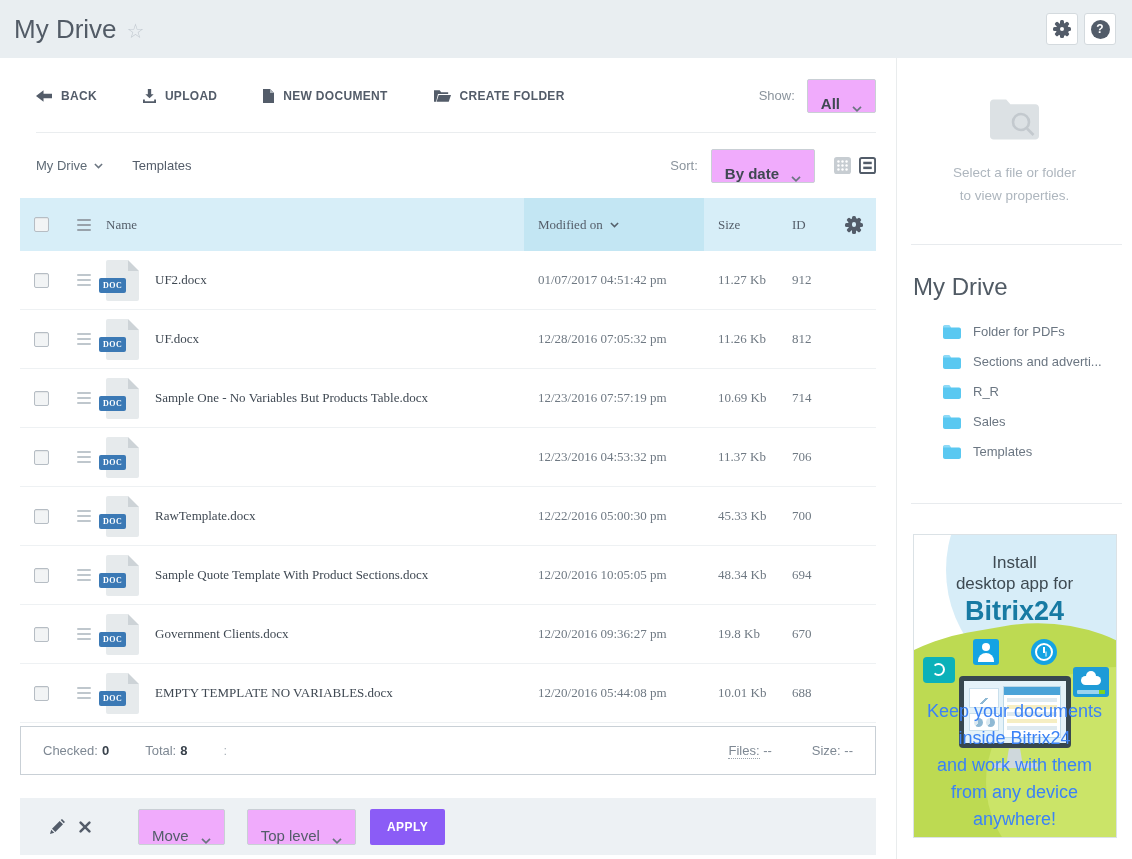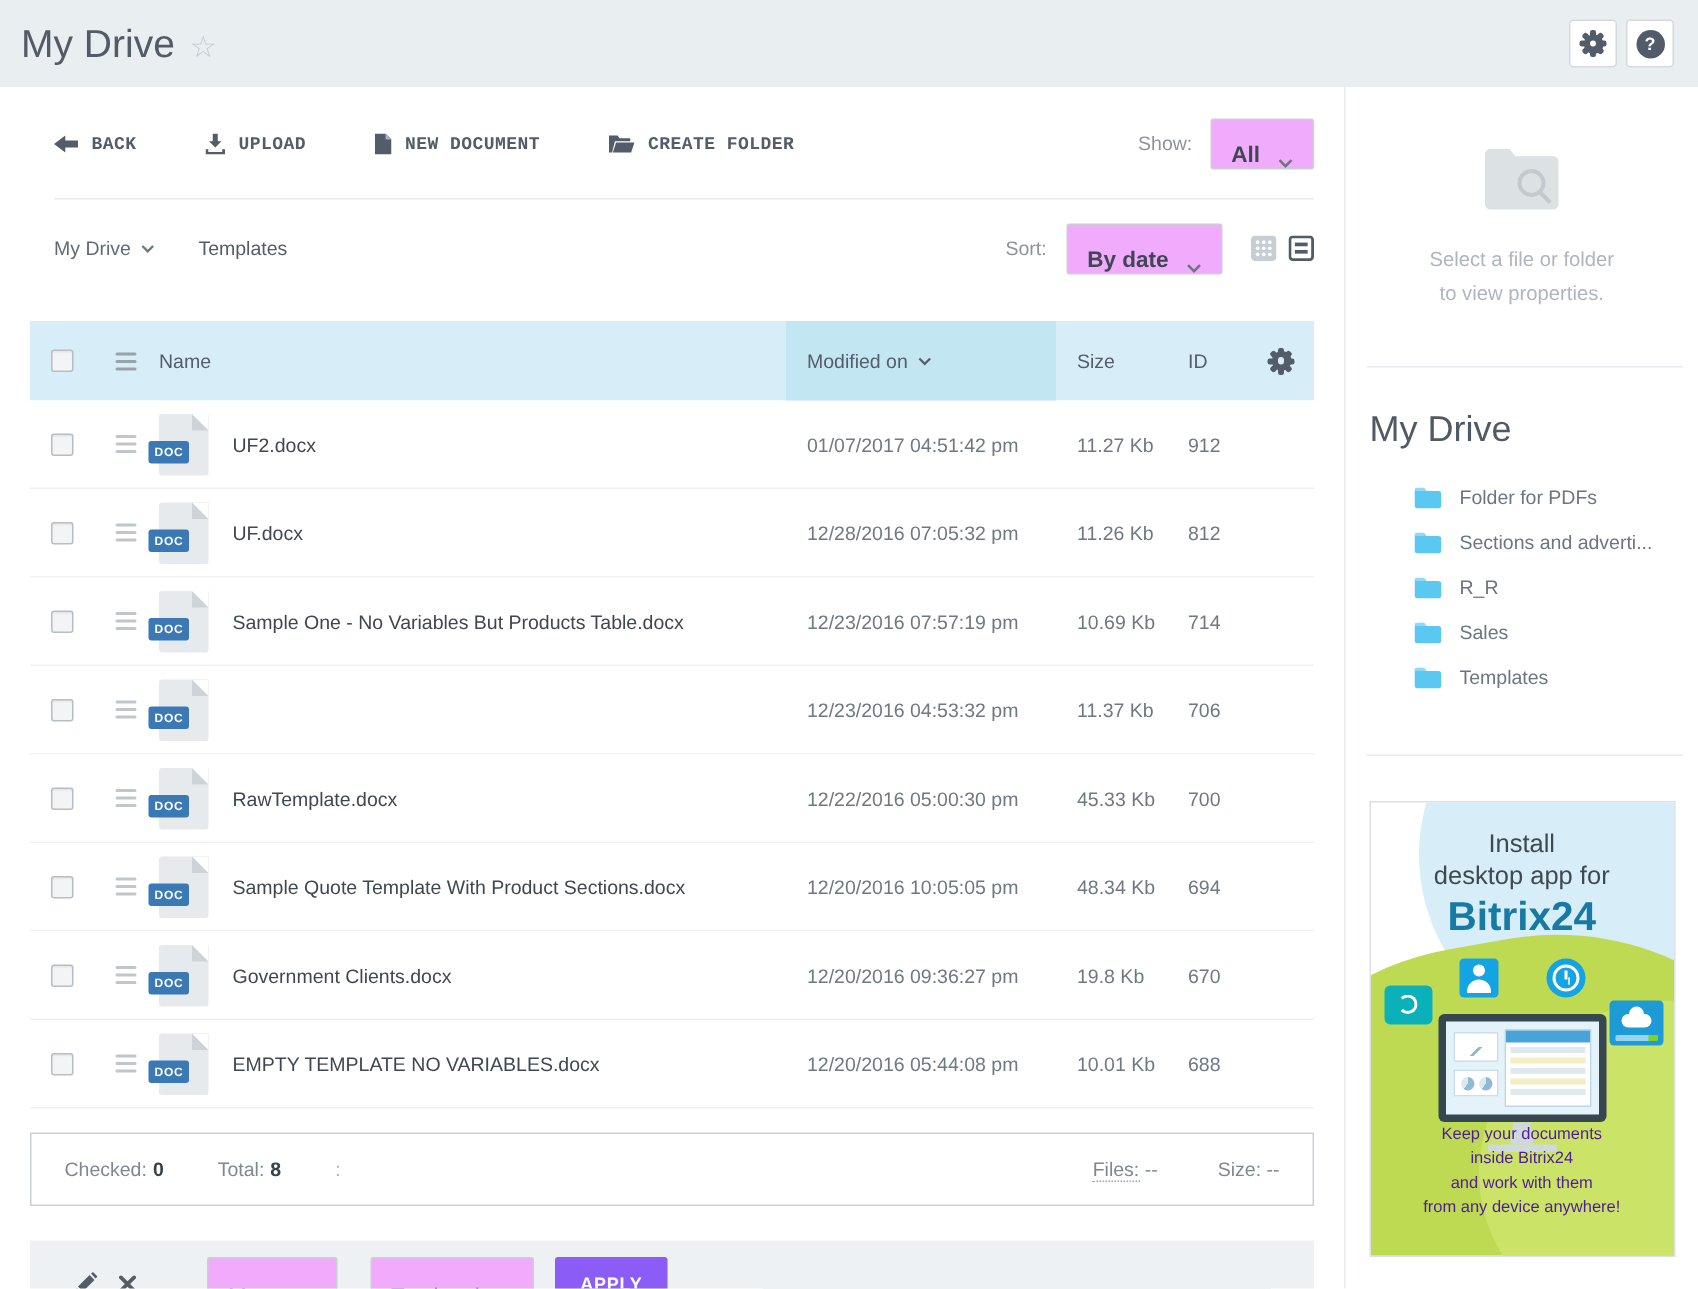--- a/index.html
+++ b/index.html
@@ -26,36 +26,36 @@
 
   
   .content-row { display:flex; height:801px; }
   .main { width:897px; border-right:1px solid #e9eced; }
   .sidebar { flex:1; padding-top:24px; }
 
   
   .toolbar { height:75px; display:flex; align-items:center; padding:0 20px 0 36px; position:relative; }
   .toolbar::after { content:""; position:absolute; left:36px; right:20px; bottom:0; height:1px; background:#eaedef; }
   .tb-btn { display:flex; align-items:center; gap:9px; font-size:12px; font-weight:bold; color:#535c69;
-            letter-spacing:.3px; margin-right:46px; cursor:pointer;font-family:Liberation Mono, monospace; }
+            letter-spacing:.3px; margin-right:46px; cursor:pointer; }
   .show-group { margin-left:auto; display:flex; align-items:center; gap:12px; }
   .gray-label { font-size:13px; color:#8b949d; }
   .selectbox { display:flex; align-items:flex-end; gap:12px; background:#f0abfc; border:1px solid #c9cfd5; border-radius:2px;
                height:34px; padding:0 13px; font-size:15px; font-weight:bold; color:#3f4852; cursor:pointer; }
   .selectbox.plain { font-weight:normal; color:#535c69; height:36px; }
 
   
   .crumb-row { height:65px; display:flex; align-items:center; padding:0 20px 0 36px; }
   .crumb-root { display:flex; align-items:center; gap:7px; font-size:13px; color:#5f6b76; cursor:pointer; }
   .crumb-current { margin-left:29px; font-size:13px; color:#535c69; cursor:pointer; }
   .sort-group { margin-left:auto; display:flex; align-items:center; gap:13px; }
   .view-toggles { display:flex; align-items:center; gap:8px; margin-left:6px; }
 
   
-  .grid-table { margin:16px 20px; }
+  .grid-table { margin:0 20px;font-family:Liberation Serif, serif; }
   .gt-header { display:flex; align-items:center; height:53px; background:#d7eef8; font-size:13px; color:#545d69; --hole:#d7eef8; }
   .gt-row { display:flex; align-items:center; height:59px; border-bottom:1px solid #eef1f3; font-size:13px; background:#fff; }
   .cell-check { width:42px; display:flex; justify-content:center; }
   .cell-drag  { width:44px; display:flex; justify-content:center; }
   .cell-name  { flex:1; display:flex; align-items:center; gap:16px; min-width:0; }
   .cell-mod   { width:180px; padding-left:14px; }
   .cell-size  { width:86px; padding-left:14px; }
   .cell-id    { width:42px; padding-left:2px; }
   .cell-gear  { width:44px; display:flex; justify-content:center; }
   .gt-header .cell-mod { background:#c3e6f3; align-self:stretch; display:flex; align-items:center; gap:7px; cursor:pointer; }
@@ -137,21 +137,21 @@
   .mini-pies { position:absolute; left:5px; top:32px; width:30px; height:18px; background:#fff; border:1px solid #c9dfec; }
   .mini-pies::before, .mini-pies::after { content:""; position:absolute; top:4px; width:9px; height:9px; border-radius:50%;
                        background:conic-gradient(#8fb9d4 0 60%, #dbe9f1 60%); }
   .mini-pies::before { left:4px; } .mini-pies::after { left:16px; }
   .mini-win { position:absolute; right:5px; top:5px; width:58px; height:52px; background:#fff; border:1px solid #bcd8e8; }
   .mini-head { height:8px; background:#4aa3d8; }
   .mini-row { height:4px; margin:3px 3px 0; background:#dfeaf0; }
   .mini-row.hl { background:#f6eec3; }
   .mon-neck { width:16px; height:15px; margin:0 auto; background:#cfd8dc; clip-path:polygon(15% 0,85% 0,100% 100%,0 100%); }
   .mon-base { width:46px; height:5px; background:#cfd8dc; border-radius:2px; margin:0 auto; }
-  .ad-footer { position:absolute; z-index:1; left:0; right:0; bottom:23px; font-size:11px; color:#4c1d95; line-height:1.5; }
+  .ad-footer { position:absolute; z-index:1; left:0; right:0; bottom:4px; font-size:18px; color:#3b82f6; line-height:1.5; }
 
   svg { display:block; }
 </style>
 </head>
 <body>
 
 <div class="top-strip">
   <span class="page-title">My Drive</span>
   <span class="star-icon">☆</span>
   <div class="top-buttons">

